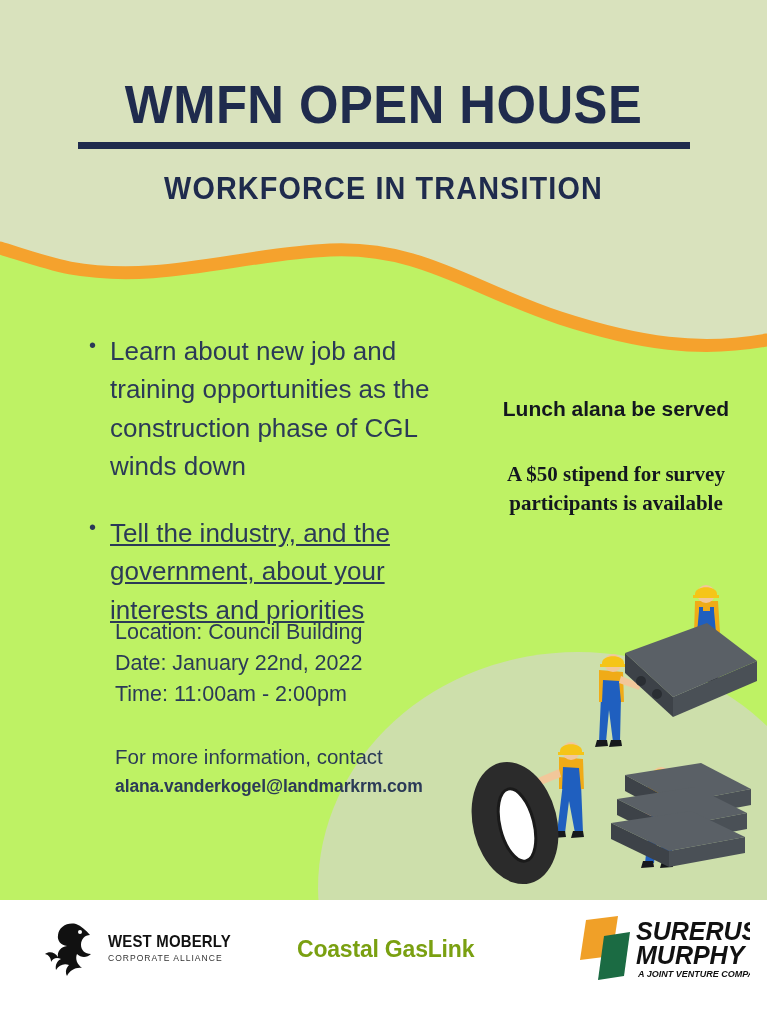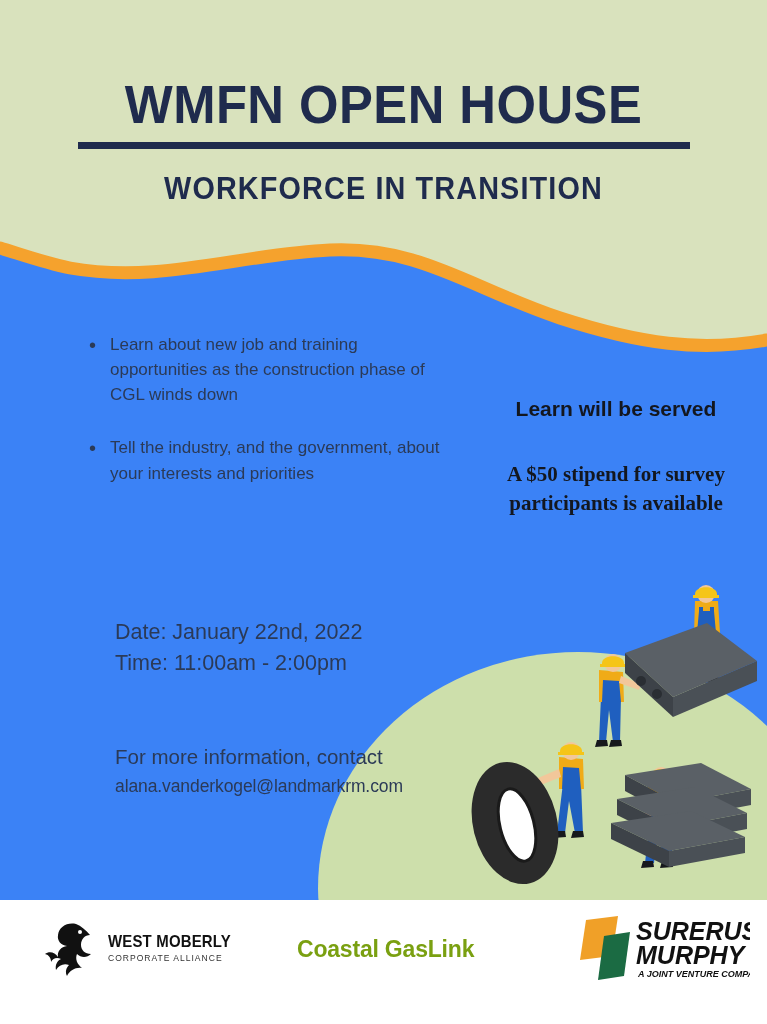--- a/index.html
+++ b/index.html
@@ -8,21 +8,21 @@
     background: #ffffff;
   }
   body {
     font-family: "Liberation Sans", sans-serif;
   }
   #poster {
     position: relative;
     width: 767px;
     height: 1024px;
     overflow: hidden;
-    background: #3b82f6;
+    background: #bef264;
   }
 
   
   .header-band {
     position: absolute;
     left: 0; top: 0;
     width: 767px; height: 380px;
     z-index: 1;
   }
   .header-band svg { display: block; }
@@ -82,26 +82,26 @@
     z-index: 5;
     color: #2b3a57;
   }
   ul.bullets {
     margin: 0;
     padding: 0 0 0 26px;
     list-style: none;
   }
   ul.bullets li {
     position: relative;
-    font-size: 17px;
+    font-size: 26px;
     line-height: 1.48;
     color: #2b3a57;
     margin-bottom: 28px;
   }
-  ul.bullets li:last-child { margin-bottom: 12px; }
+  ul.bullets li:last-child { margin-bottom: 12px; text-decoration: underline; }
   ul.bullets li::before {
     content: "\2022";
     position: absolute;
     left: -21px;
     top: -1px;
     font-size: 20px;
     color: #2b3a57;
   }
 
   .details {
@@ -117,21 +117,21 @@
   .contact {
     position: absolute;
     left: 115px;
     top: 742px;
     z-index: 5;
     font-size: 20.5px;
     line-height: 1.42;
     color: #2b3a57;
   }
   .contact .email {
-    font-weight: normal;
+    font-weight: bold;
     font-size: 17.5px;
     letter-spacing: -0.1px;
     display: block;
     margin-top: 3px;
   }
 
   
   .notes {
     position: absolute;
     left: 476px;
@@ -238,31 +238,32 @@
   <div class="hill"></div>
 
   <div class="body-left">
     <ul class="bullets">
       <li>Learn about new job and training opportunities as the construction phase of CGL winds down</li>
       <li>Tell the industry, and the government, about your interests and priorities</li>
     </ul>
   </div>
 
   <div class="details">
+    <div class="line">Location: Council Building</div>
     <div class="line">Date: January 22nd, 2022</div>
     <div class="line">Time: 11:00am - 2:00pm</div>
   </div>
 
   <div class="contact">
     <span>For more information, contact</span>
     <span class="email">alana.vanderkogel@landmarkrm.com</span>
   </div>
 
   <div class="notes">
-    <div class="note-block">Learn will be served</div>
+    <div class="note-block">Lunch alana be served</div>
     <div class="note-block second">A $50 stipend for survey participants is available</div>
   </div>
 
   <div class="illustration">
     <svg width="312" height="310" viewBox="0 0 312 310" xmlns="http://www.w3.org/2000/svg">
       <defs>
         <g id="worker-upright">
           <path d="M14,46 L14,96 L20,96 L22,60 L26,96 L33,96 L33,46 Z" fill="#1f5fbf"></path>
           <path d="M12,94 L22,94 L23,100 L10,101 Z" fill="#16181c"></path>
           <path d="M25,94 L35,94 L36,100 L23,101 Z" fill="#16181c"></path>

